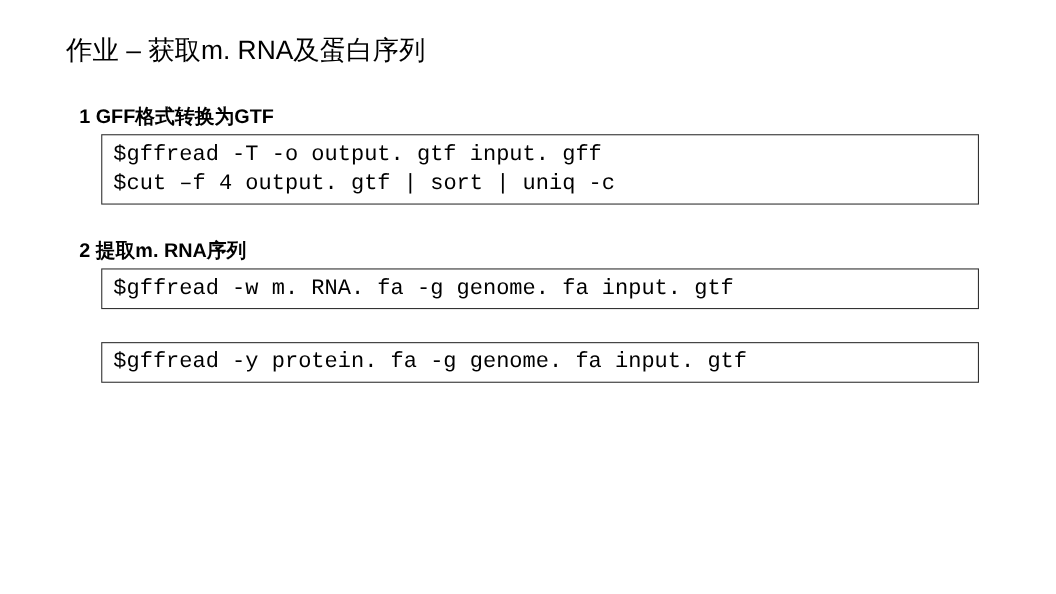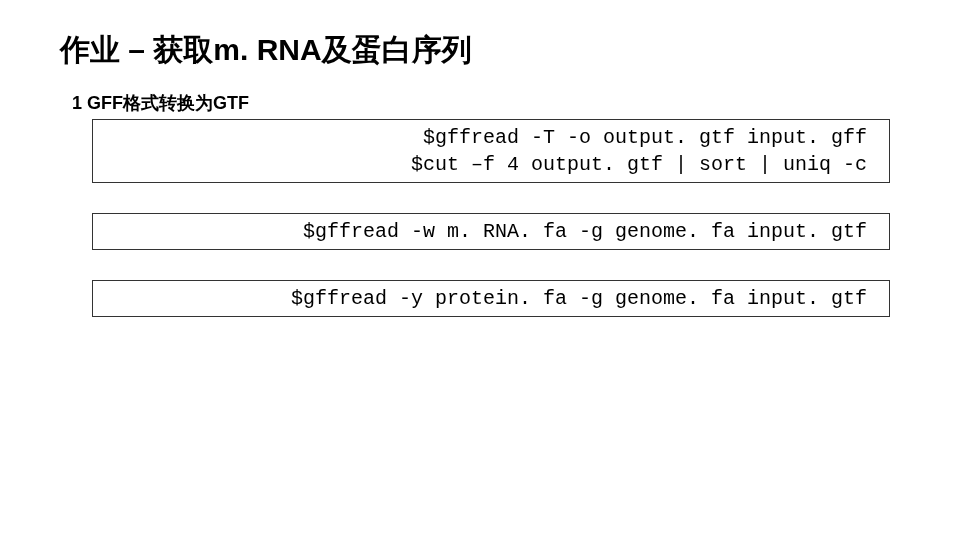--- a/index.html
+++ b/index.html
@@ -9,57 +9,57 @@
     }
     body {
       width: 960px;
       height: 540px;
       background: #ffffff;
       font-family: "Microsoft YaHei", "SimSun", Arial, sans-serif;
       padding: 30px 60px;
       color: #000;
     }
     .title {
-      font-size: 30px;
-      font-weight: bold;
-      margin-bottom: 20px;
+      font-size: 24px;
+      font-weight: normal;
+      margin-bottom: 32px;
     }
     .section-heading {
       font-size: 18px;
       font-weight: bold;
       margin-bottom: 4px;
       margin-left: 12px;
     }
     .code-box {
       border: 1.5px solid #333;
-      padding: 4px 22px;
+      padding: 4px 10px;
       font-family: "Courier New", Courier, monospace;
       font-size: 20px;
       line-height: 1.35;
       white-space: pre;
       margin-left: 32px;
       margin-right: 10px;
       margin-bottom: 30px;
-      text-align: right;
     }
     .code-line {
       display: block;
     }
     .underline {
     }
   </style>
 </head>
 <body>
 
 <h1 class="title">作业 – 获取m. RNA及蛋白序列</h1>
 
 <div>
   <div class="section-heading">1 GFF格式转换为GTF</div>
   <div class="code-box"><span class="code-line"><span>$gffread -T -o output. gtf input. gff</span></span><span class="code-line"><span>$cut –f 4 </span><span class="underline">output. gtf</span><span> | sort | uniq -c</span></span></div>
 </div>
 
 <div>
+  <div class="section-heading">2 提取m. RNA序列</div>
   <div class="code-box"><span class="code-line"><span>$gffread -w m. RNA. fa -g genome. fa </span><span class="underline">input. gtf</span></span></div>
 </div>
 
 <div>
   <div class="code-box"><span class="code-line"><span>$gffread -y protein. fa -g genome. fa </span><span class="underline">input. gtf</span></span></div>
 </div>
 
 </body></html>

